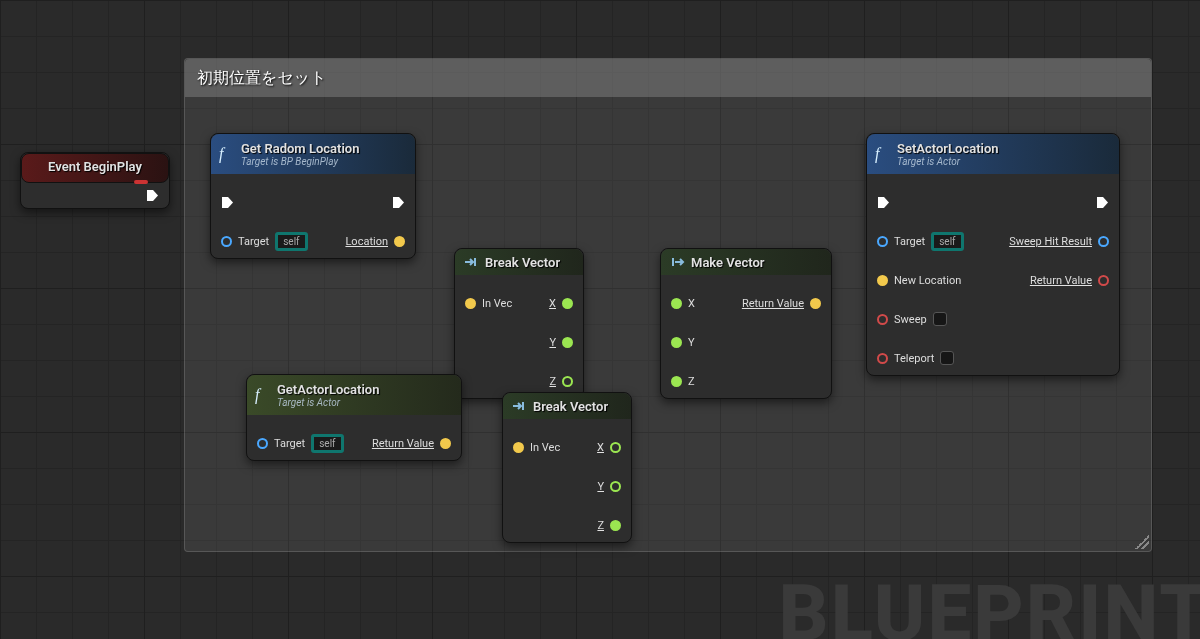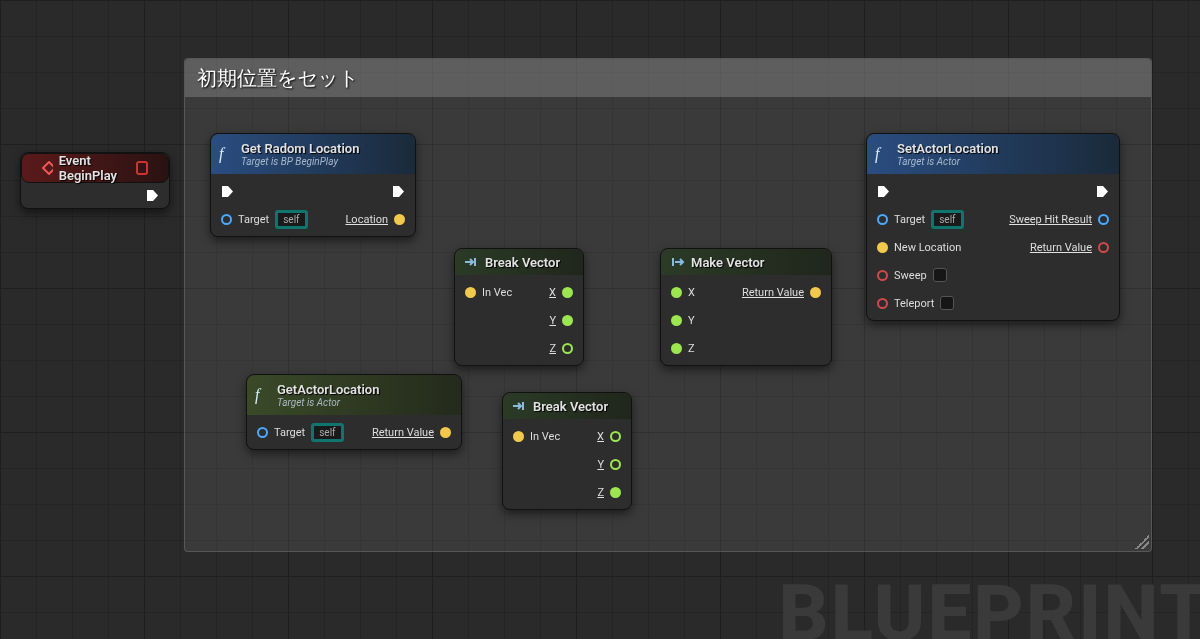--- a/index.html
+++ b/index.html
@@ -9,41 +9,41 @@
     linear-gradient(90deg,#1f1f1f 1px,transparent 1px),
     linear-gradient(#242424 1px,transparent 1px),
     linear-gradient(90deg,#242424 1px,transparent 1px);
   background-size:144px 144px,144px 144px,36px 36px,36px 36px;
 }
 .watermark { position:absolute; right:-10px; bottom:-20px; font-size:78px; font-weight:800;
   color:#3a3a3a; letter-spacing:2px; user-select:none; }
 .comment-box { position:absolute; background:rgba(255,255,255,.08); border:1px solid rgba(255,255,255,.15);
   border-radius:4px; }
 .comment-title { height:38px; background:rgba(130,130,130,.5); border-radius:4px 4px 0 0;
-  display:flex; align-items:center; padding:0 12px; color:#fff; font-size:20px;
+  display:flex; align-items:center; padding:0 12px; color:#fff; font-size:16px;
   text-shadow:1px 1px 2px #000; }
 .resize-handle { position:absolute; right:2px; bottom:2px; width:14px; height:14px;
   background:linear-gradient(135deg,transparent 50%,#888 50%,#888 60%,transparent 60%,transparent 70%,#888 70%,#888 80%,transparent 80%); cursor:nwse-resize; }
 .node { position:absolute; background:#2d2d2d; border:1px solid #111; border-radius:8px;
   box-shadow:0 4px 10px rgba(0,0,0,.5); color:#e2e2e2; font-size:12px; }
 .node-header { height:40px; border-radius:8px 8px 0 0; display:flex; flex-direction:column;
   justify-content:center; padding:4px 10px 4px 30px; position:relative; }
 .node-header .title { font-weight:600; font-size:13px; text-shadow:1px 1px 1px #000; }
 .node-header .subtitle { font-size:10px; font-style:italic; color:#bcd; opacity:.85; }
 .node-header.short { height:26px; }
 .hdr-blue { background:linear-gradient(90deg,#2a4d80,#1a2a3a); }
 .hdr-green { background:linear-gradient(90deg,#3a4a28,#242a1c); }
 .hdr-darkgreen { background:linear-gradient(90deg,#2b3b26,#20261c); }
 .hdr-red { background:linear-gradient(90deg,#5a1a1a,#2a1212); border:1px solid #111; border-radius:8px; height:30px; padding:4px 8px; }
 .f-icon { position:absolute; left:8px; top:50%; transform:translateY(-50%);
   font-family:"Times New Roman",serif; font-style:italic; font-size:16px; color:#d8f0ff; }
 .arrow-icon { position:absolute; left:8px; top:50%; transform:translateY(-50%); width:16px; height:16px; }
 .node-body { padding:6px 10px; display:flex; justify-content:space-between; gap:20px; }
 .col { display:flex; flex-direction:column; gap:6px; }
-.pin-row { display:flex; align-items:center; gap:6px; height:22px; }
+.pin-row { display:flex; align-items:center; gap:6px; height:22px;margin-top:11px; }
 .pin-row.right { justify-content:flex-end;text-decoration:underline; }
 .pin-label { font-size:11px; color:#ddd; }
 .self-box { background:#1a1a1a; border:3px solid #0f766e; border-radius:3px; padding:1px 5px; font-size:10px; color:#aaa; }
 .exec-pin { width:13px; height:13px; display:inline-block; }
 .exec-pin svg { display:block; }
 .circle-pin { width:11px; height:11px; border-radius:50%; border:2px solid; display:inline-block; }
 .circle-pin.filled { background:currentColor; }
 .c-blue { color:#4aa8ff; }
 .c-yellow { color:#f2c94c; }
 .c-green { color:#9be651; }
@@ -77,21 +77,21 @@
 
   <path d="M824 290 C850 290 850 251 876 251" stroke="#f2c94c" stroke-width="2" fill="none"></path>
 </svg>
 
 <div class="comment-box" style="left:184px;top:58px;width:968px;height:494px;">
   <div class="comment-title">初期位置をセット</div>
   <div class="resize-handle"></div>
 </div>
 
 <div class="node" style="left:20px;top:152px;width:150px;">
-  <div class="node-header hdr-red" style="display:flex;flex-direction:row;align-items:center;gap:6px;padding:4px 20px;">
+  <div class="node-header hdr-red" style="display:flex;flex-direction:column;align-items:center;gap:6px;padding:4px 20px;">
     <svg width="14" height="14">
         <polygon points="7,1 13,7 7,13 1,7" fill="none" stroke="#e55" stroke-width="2"></polygon>
       </svg>
     <span class="title">Event BeginPlay</span>
     <span class="delegate-box" style="margin-left:auto;"></span>
   </div>
   <div class="node-body">
     <div class="col"></div>
     <div class="col">
       <span class="exec-pin">

